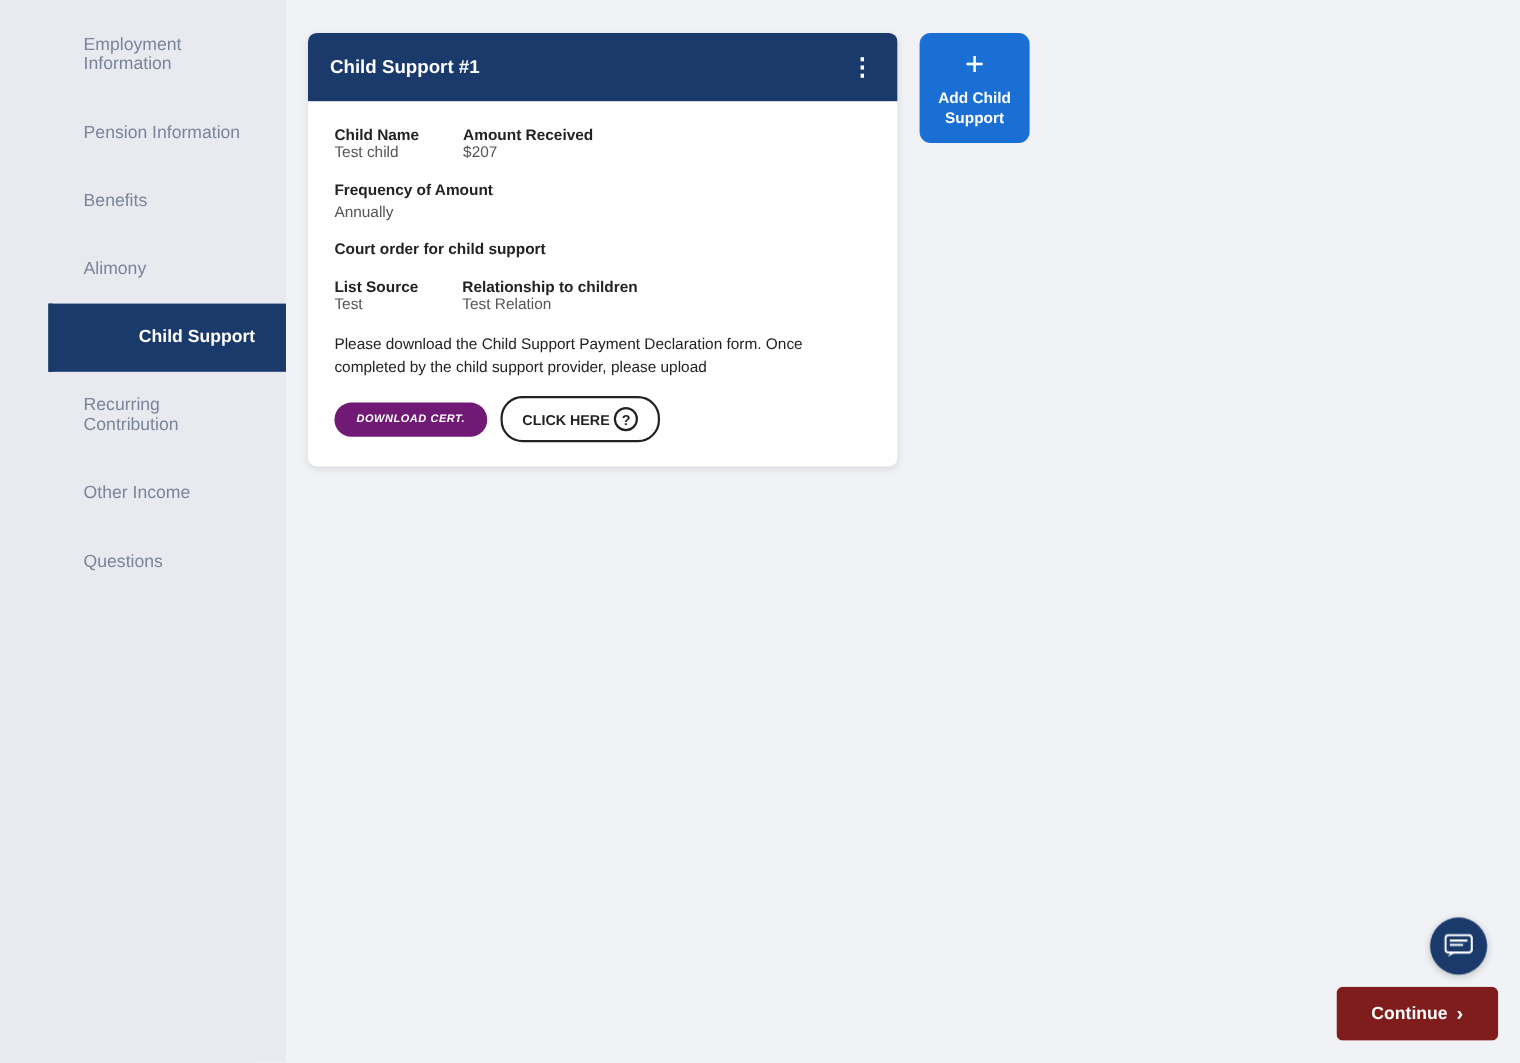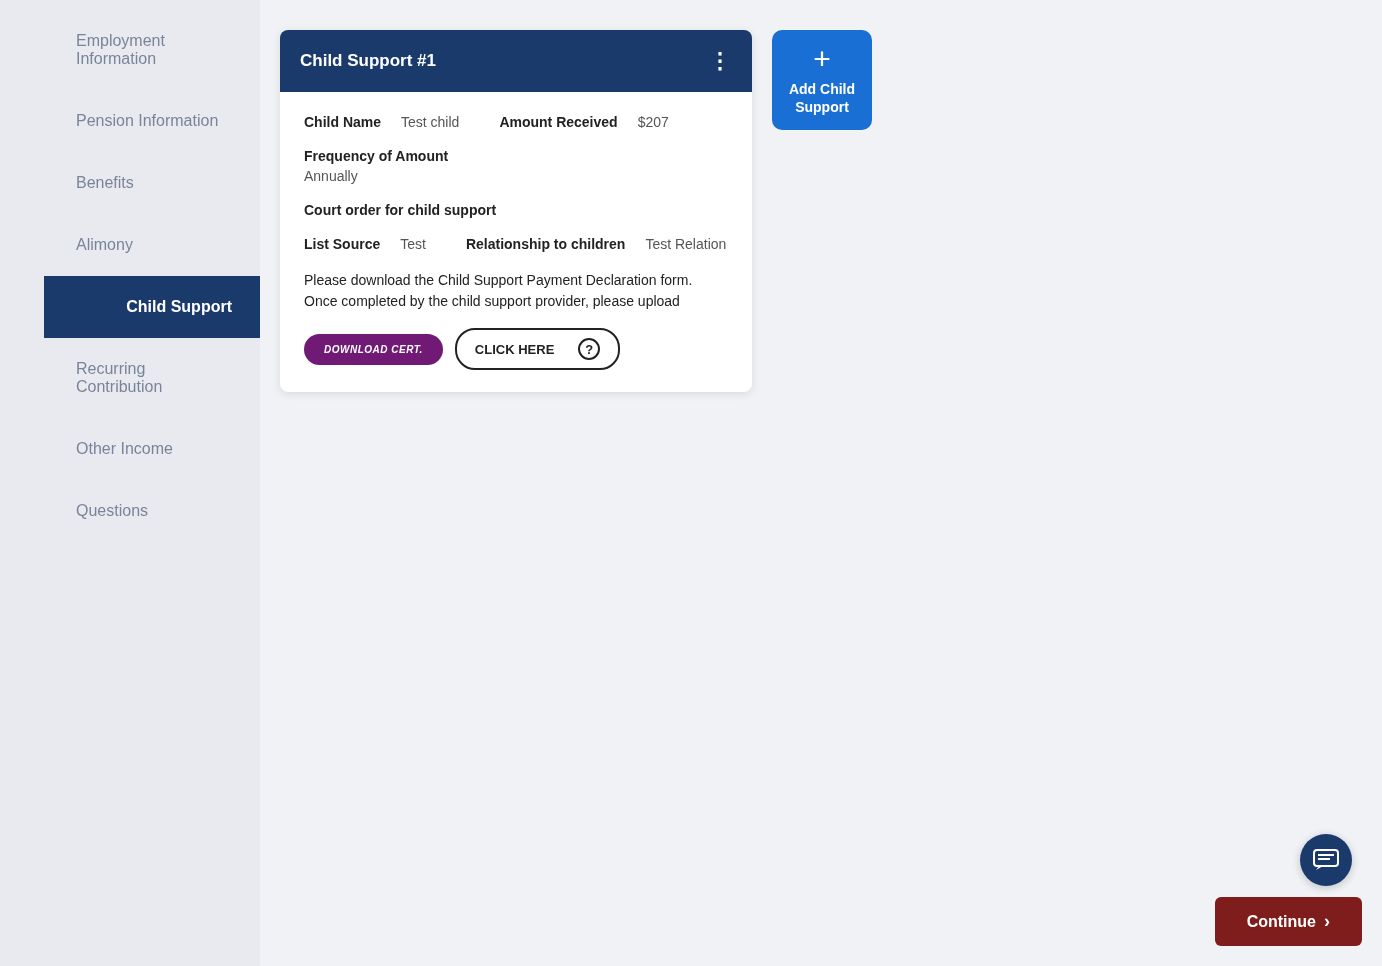--- a/index.html
+++ b/index.html
@@ -45,21 +45,21 @@
       flex-direction: row;
       align-items: flex-start;
       gap: 20px;
       position: relative;
     }
     
     .card {
       background: #fff;
       border-radius: 8px;
       box-shadow: 0 2px 8px rgba(0,0,0,0.1);
-      width: 472px;
+      width: 536px;
       overflow: hidden;
     }
     .card-header {
       background: #1a3a6b;
       color: #fff;
       padding: 18px 20px;
       display: flex;
       justify-content: space-between;
       align-items: center;
       font-size: 17px;
@@ -73,22 +73,22 @@
     .card-body {
       padding: 22px 24px;
     }
     .info-row {
       display: flex;
       gap: 40px;
       margin-bottom: 18px;
     }
     .info-col {
       display: flex;
-      flex-direction: row;
-      gap: 20px;
+      flex-direction: column;
+      gap: 0;
     }
     .info-label {
       font-weight: 700;
       font-size: 14px;
       color: #222;
     }
     .info-value {
       font-size: 14px;
       color: #555;
     }
@@ -128,21 +128,21 @@
       background: #fff;
       color: #222;
       border: 2px solid #222;
       border-radius: 20px;
       padding: 8px 18px;
       font-size: 13px;
       font-weight: 600;
       cursor: pointer;
       display: flex;
       align-items: center;
-      gap: 24px;
+      gap: 4px;
     }
     .help-icon {
       display: inline-flex;
       align-items: center;
       justify-content: center;
       width: 22px;
       height: 22px;
       border: 2px solid #222;
       border-radius: 50%;
       font-size: 13px;

